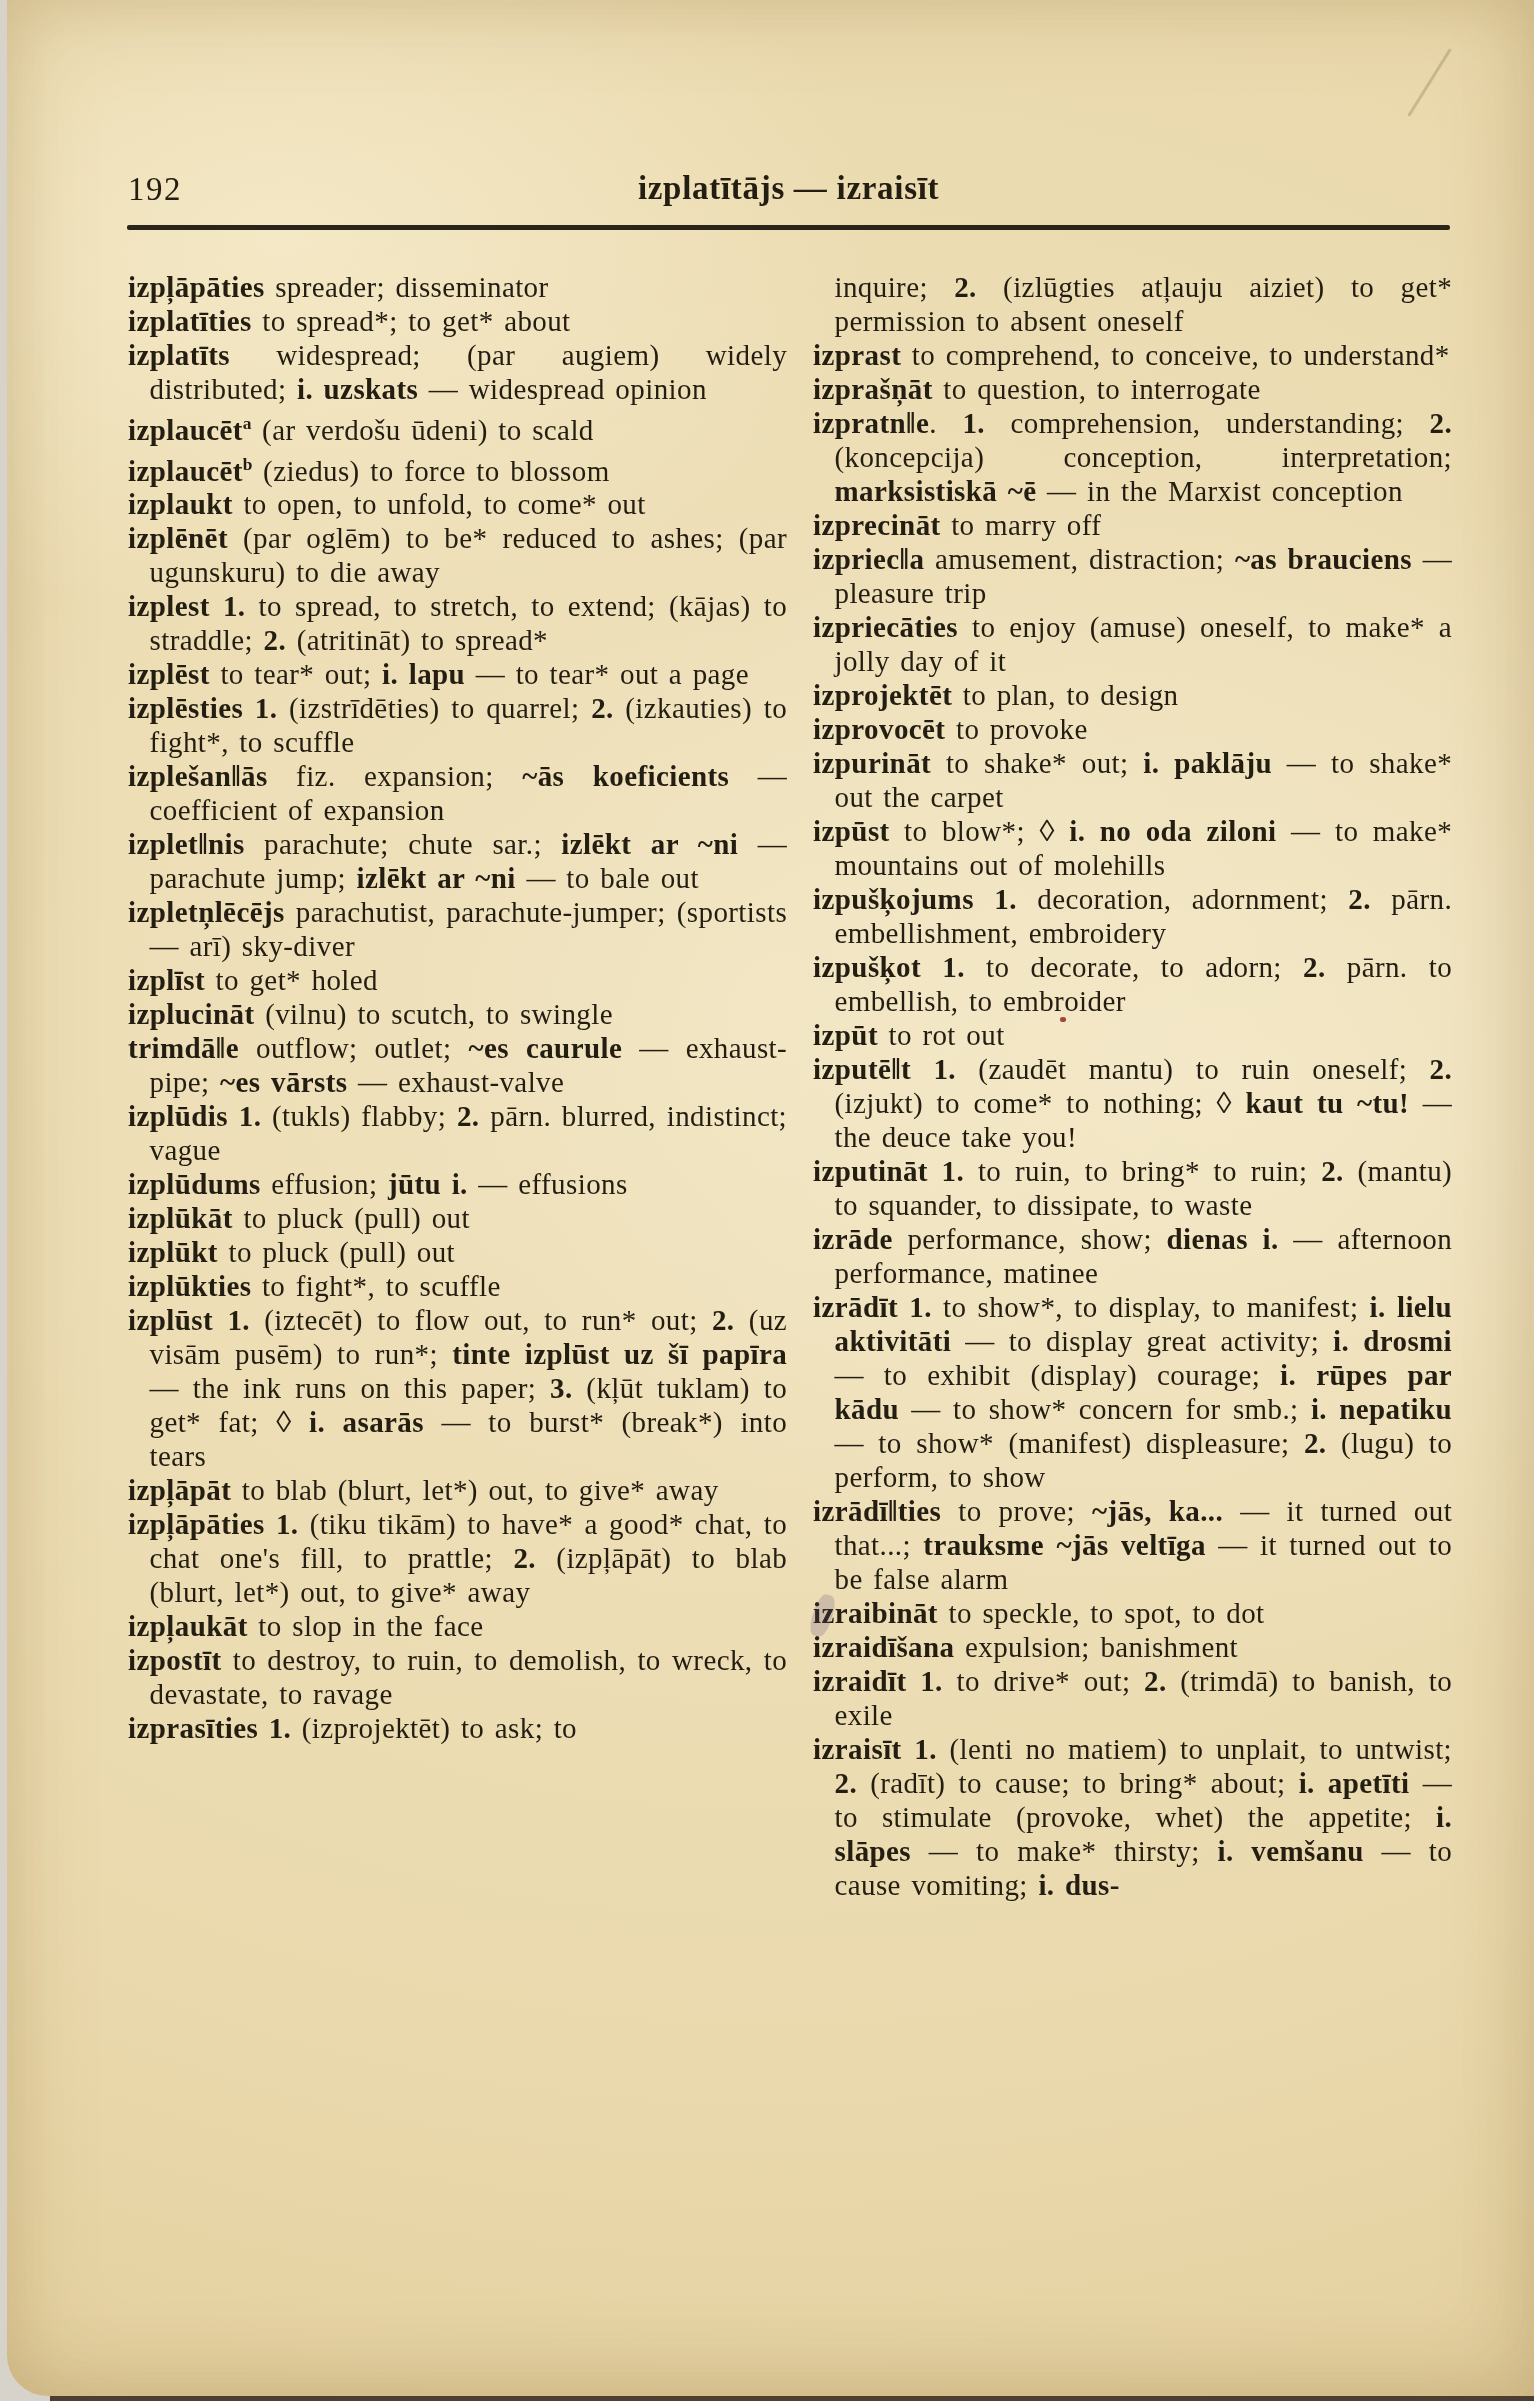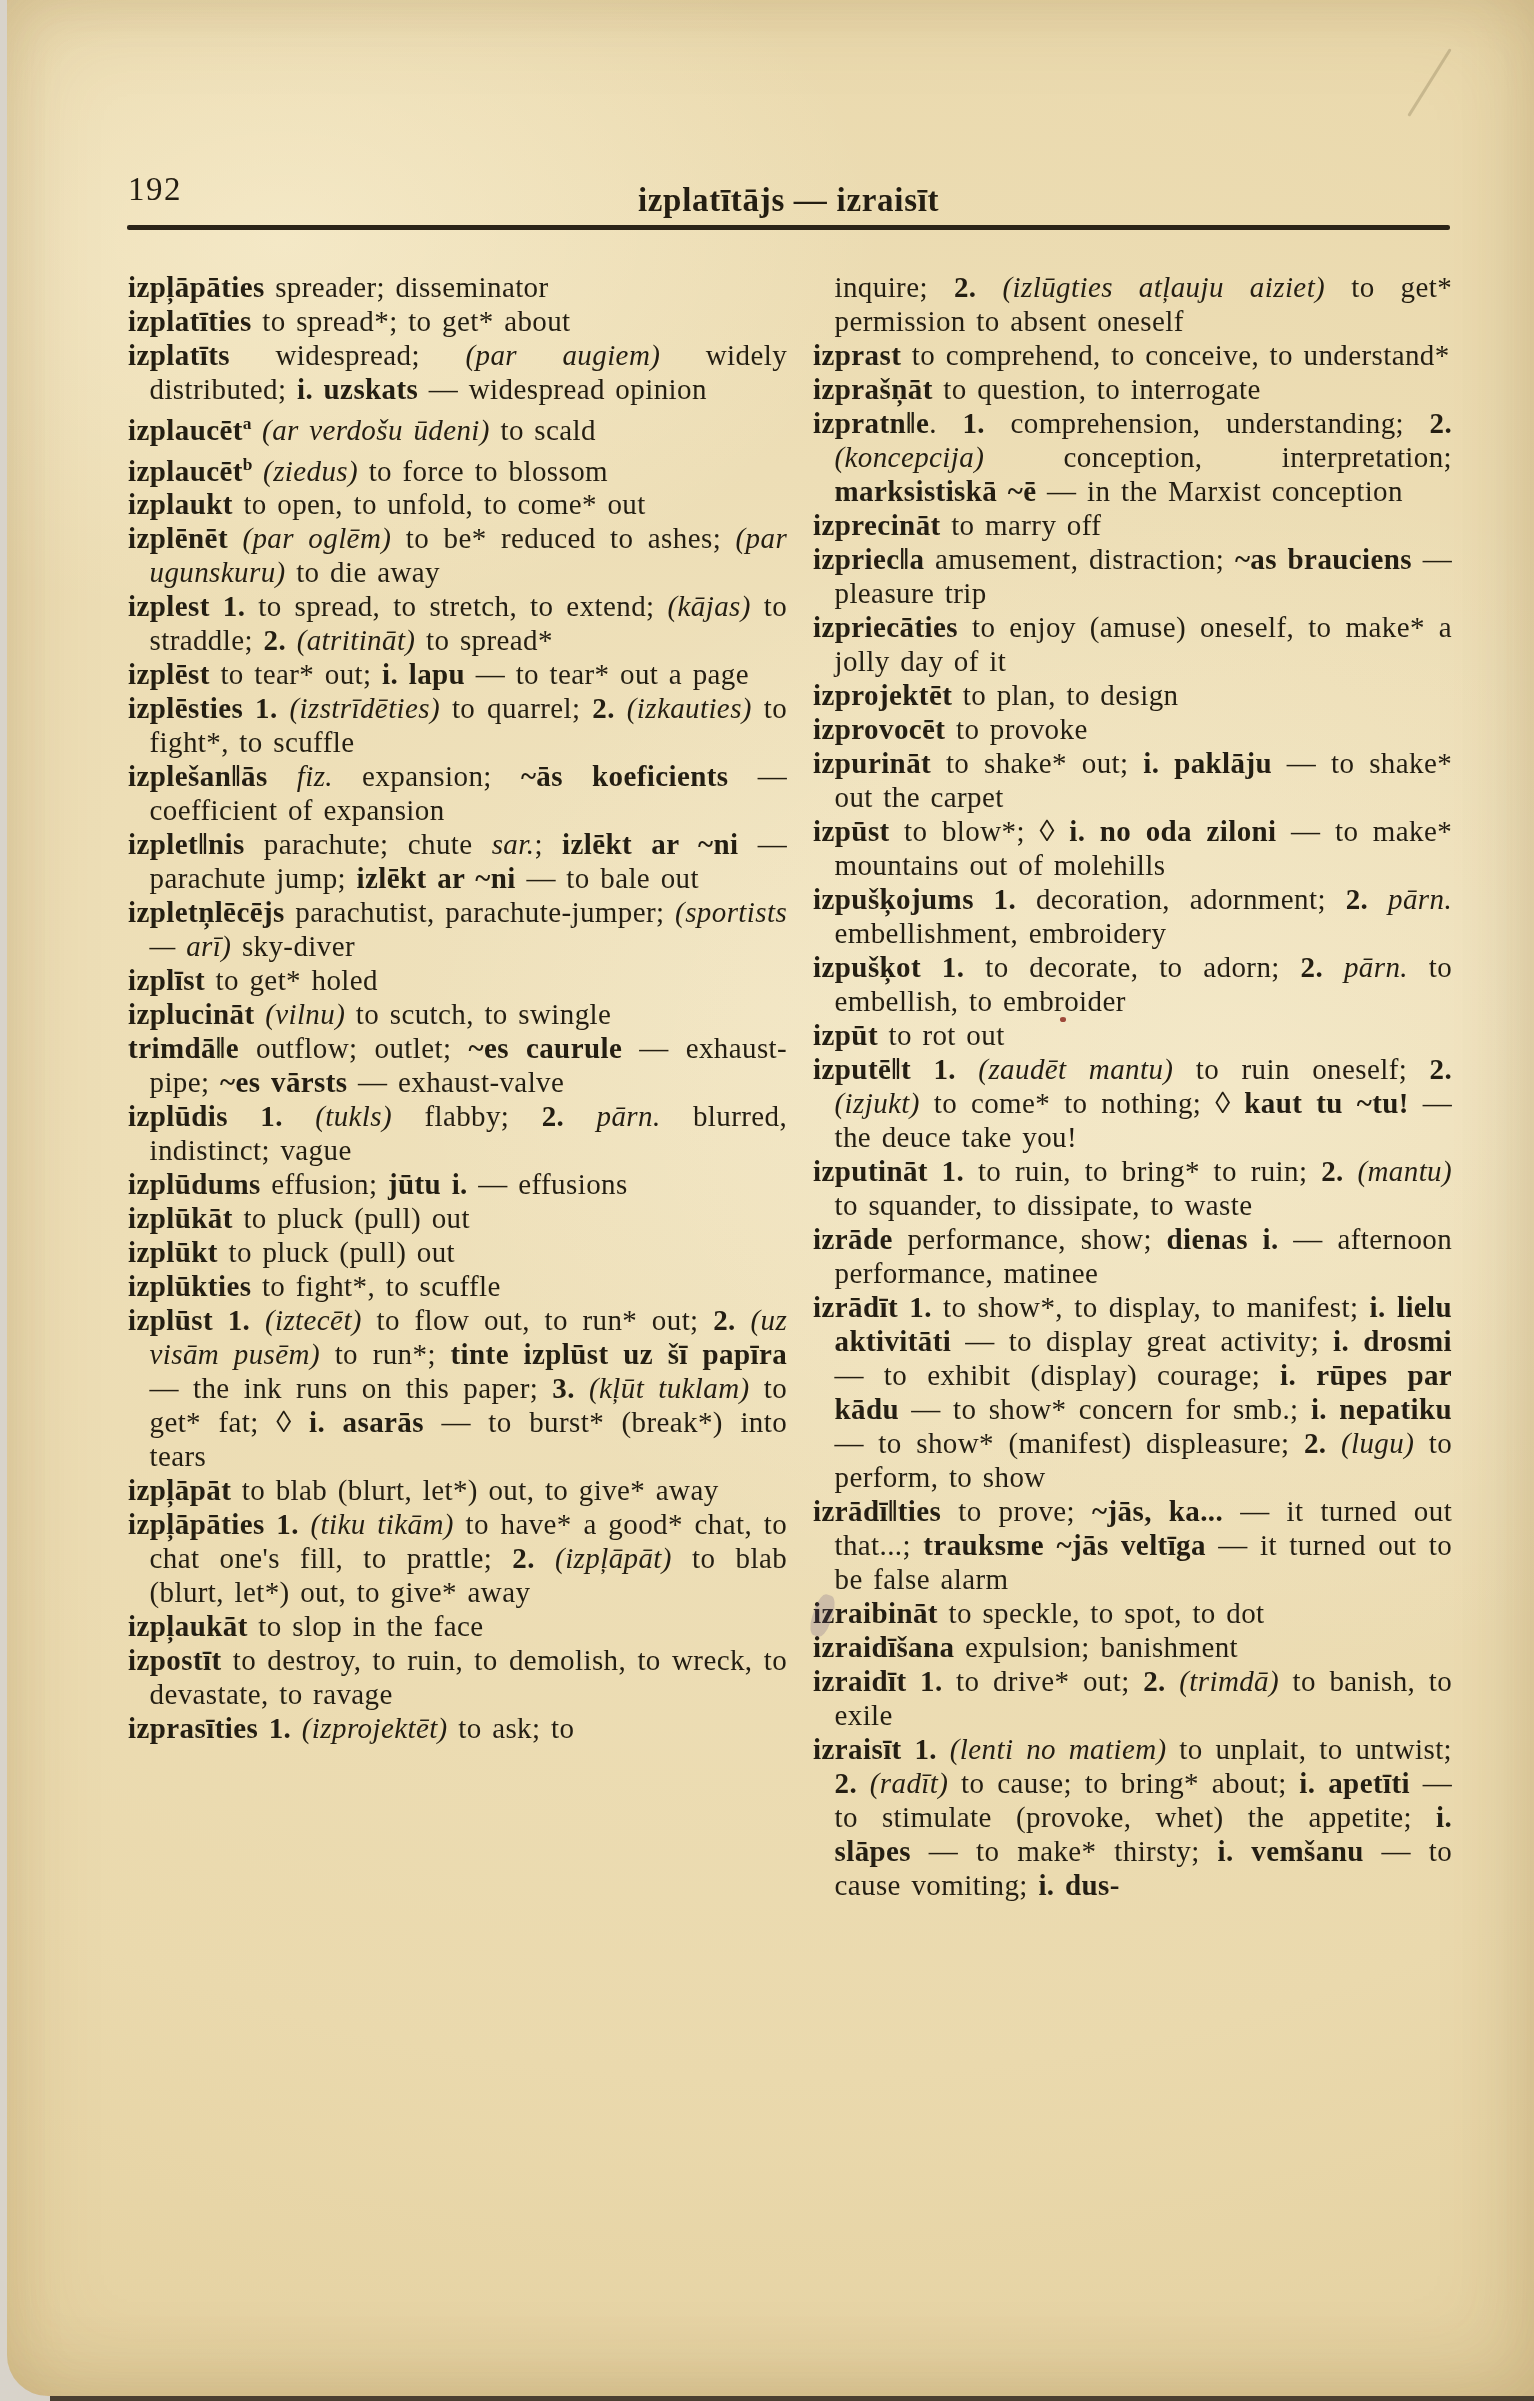--- a/index.html
+++ b/index.html
@@ -23,39 +23,39 @@
   }
   .page::before{
     content:"";position:absolute;inset:0;border-bottom-left-radius:41px;pointer-events:none;
     box-shadow:inset 0 0 100px rgba(130,95,40,.16), inset -17px -24px 64px rgba(130,95,40,.10), inset 13px 7.1px 50px rgba(150,115,55,.08);
   }
   .page-number{
     position:absolute;top:171px;left:121px;
     font-size:33px;font-weight:400;letter-spacing:1.4px;
   }
   .running-head{
-    position:absolute;top:182px;left:120px;width:1323px;
+    position:absolute;top:170px;left:120px;width:1323px;
     text-align:center;font-size:33px;font-weight:700;letter-spacing:0.7px;
   }
   .header-rule{
     position:absolute;top:225px;left:120px;width:1323px;height:5px;
     background:#2b2418;border-radius:2.1px;
   }
   .column{
     position:absolute;top:270px;
     font-size:29px;line-height:34px;
     letter-spacing:0.4px;word-spacing:2.9px;
     text-align:justify;
   }
   .column-left{left:121px;width:659px;}
   .column-right{left:806px;width:639px;}
   p.entry{margin:0;padding-left:21.4px;text-indent:-21.4px;}
   p.entry.cont{text-indent:0;}
   .seg-b{font-weight:700;}
-  .seg-i{font-style:italic;}
+  .seg-i{}
   .seg-sup{font-weight:700;font-size:60%;vertical-align:super;letter-spacing:0;}
   .seg-d{font-weight:700;font-size:104%;}
   .speck{position:absolute;border-radius:50%;pointer-events:none;}
   .speck-red{top:1017px;left:1053px;width:6.4px;height:5px;background:#8d2b20;opacity:.85;}
   .speck-purple{top:1594px;left:806px;width:18.6px;height:43px;background:#5a4a7a;opacity:.22;border-radius:40%;transform:rotate(18deg);}
   .fiber{position:absolute;top:43px;left:1421px;width:2.9px;height:79px;background:#8a7a55;opacity:.35;transform:rotate(32deg);border-radius:1.4px;}
 </style>
 </head>
 <body>
 

